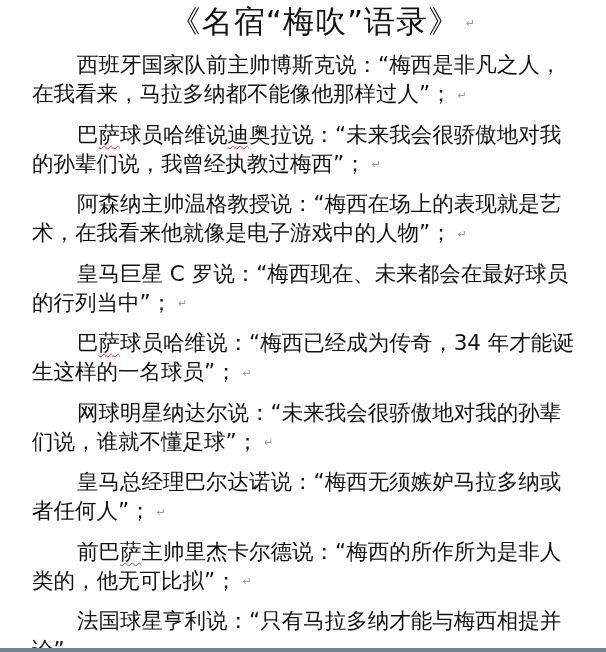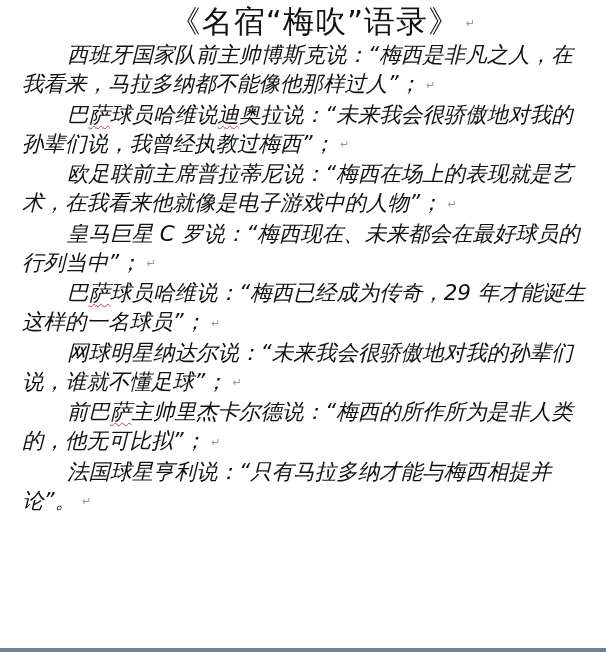--- a/index.html
+++ b/index.html
@@ -44,23 +44,22 @@
     .body-text {
       position: absolute;
       top: 40px;
       left: 22px;
       width: 568px;
     }
     .para {
       font-size: 21.5px;
       line-height: 29px;
       text-indent: 45px;
-      margin: 0;
+      margin: 10px;
       word-break: break-all;
-      font-style: italic;
     }
     .squig {
       text-decoration: underline wavy #d43a3a;
       text-decoration-thickness: 1px;
       text-underline-offset: 3px;
     }
     .watermark {
       position: absolute;
       right: 10px;
       top: 616px;
@@ -96,30 +95,33 @@
   </div>
 
   <div class="body-text">
     <p class="para">
       <span>西班牙国家队前主帅博斯克说：“梅西是非凡之人，在我看来，马拉多纳都不能像他那样过人”；</span><span class="pmark">↵</span>
     </p>
     <p class="para">
       <span>巴</span><span class="squig">萨</span><span>球员哈维说</span><span class="squig">迪</span><span>奥拉说：“未来我会很骄傲地对我的孙辈们说，我曾经执教过梅西”；</span><span class="pmark">↵</span>
     </p>
     <p class="para">
-      <span>欧足联前主席普拉蒂尼说：“梅西在场上的表现就是艺术，在我看来他就像是电子游戏中的人物”；</span><span class="pmark">↵</span>
+      <span>阿森纳主帅温格教授说：“梅西在场上的表现就是艺术，在我看来他就像是电子游戏中的人物”；</span><span class="pmark">↵</span>
     </p>
     <p class="para">
       <span>皇马巨星 C 罗说：“梅西现在、未来都会在最好球员的行列当中”；</span><span class="pmark">↵</span>
     </p>
     <p class="para">
-      <span>巴</span><span class="squig">萨</span><span>球员哈维说：“梅西已经成为传奇，29 年才能诞生这样的一名球员”；</span><span class="pmark">↵</span>
+      <span>巴</span><span class="squig">萨</span><span>球员哈维说：“梅西已经成为传奇，34 年才能诞生这样的一名球员”；</span><span class="pmark">↵</span>
     </p>
     <p class="para">
       <span>网球明星纳达尔说：“未来我会很骄傲地对我的孙辈们说，谁就不懂足球”；</span><span class="pmark">↵</span>
+    </p>
+    <p class="para">
+      <span>皇马总经理巴尔达诺说：“梅西无须嫉妒马拉多纳或者任何人”；</span><span class="pmark">↵</span>
     </p>
     <p class="para">
       <span>前巴</span><span class="squig">萨</span><span>主帅里杰卡尔德说：“梅西的所作所为是非人类的，他无可比拟”；</span><span class="pmark">↵</span>
     </p>
     <p class="para">
       <span>法国球星亨利说：“只有马拉多纳才能与梅西相提并论”。</span><span class="pmark">↵</span>
     </p>
   </div>
 
 </div>

